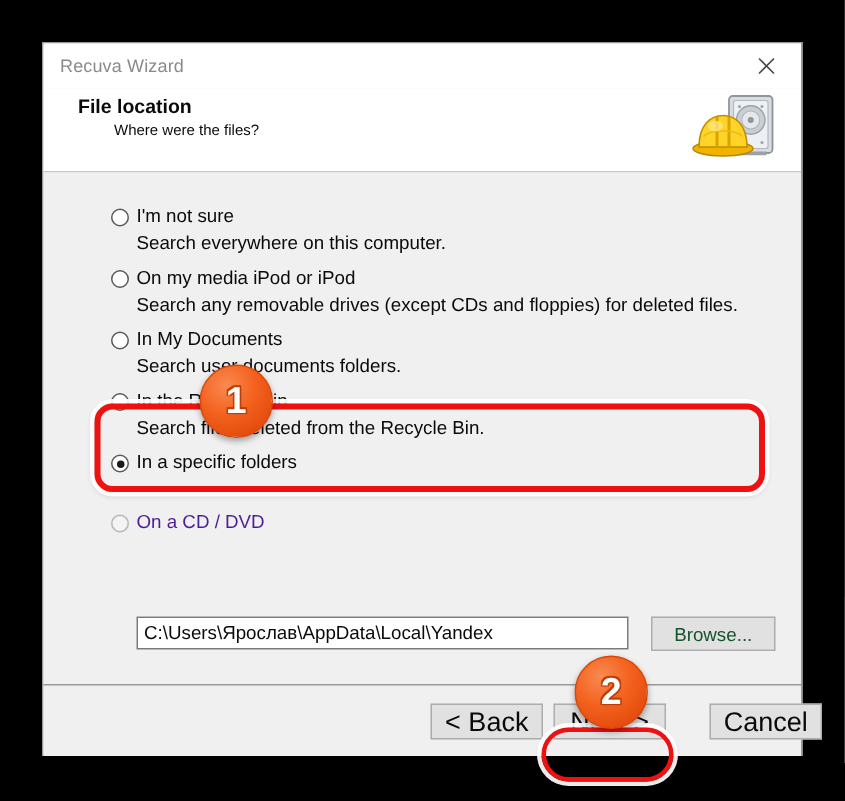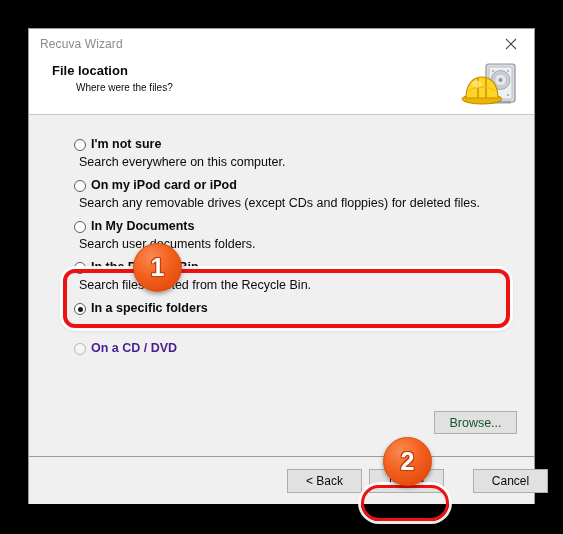--- a/index.html
+++ b/index.html
@@ -128,28 +128,28 @@
   }
   .radio.disabled {
     border-color: #b5b5b5;
     background: #f4f4f4;
   }
   .opt-label {
     position: absolute;
     left: 17px;
     top: 0px;
     font-size: 12.5px;
-    font-weight: bold;
+    font-weight: normal;
     color: #0a0a0a;
     white-space: nowrap;
   }
   .opt-label.disabled { color: #4c1d95; }
   .opt-desc {
     position: absolute;
-    left: 5px;
+    left: 17px;
     top: 18px;
     font-size: 12.5px;
     color: #0a0a0a;
     white-space: nowrap;
   }
 
   
   .path-row {
     position: absolute;
     left: 62px;
@@ -213,21 +213,21 @@
   }
   .btn {
     position: absolute;
     top: 12px;
     width: 75px;
     height: 24px;
     box-sizing: border-box;
     border: 1px solid #adadad;
     background: #e1e1e1;
     font-family: "Liberation Sans", sans-serif;
-    font-size: 12px;
+    font-size: 18px;
     color: #0a0a0a;
     cursor: default;
   }
   #btn-back { left: 258px; }
   #btn-next { left: 340px; }
   #btn-cancel { left: 422px; margin-left: 22px; }
 
   
   .hl-box {
     position: absolute;
@@ -326,21 +326,21 @@
         <div class="opt-row">
           <span class="radio"></span>
           <span class="opt-label">I'm not sure</span>
         </div>
         <div class="opt-desc">Search everywhere on this computer.</div>
       </div>
 
       <div class="option" style="top:63px;">
         <div class="opt-row">
           <span class="radio"></span>
-          <span class="opt-label">On my iPod card or iPod</span>
+          <span class="opt-label">On my media iPod or iPod</span>
         </div>
         <div class="opt-desc">Search any removable drives (except CDs and floppies) for deleted files.</div>
       </div>
 
       <div class="option" style="top:104px;">
         <div class="opt-row">
           <span class="radio"></span>
           <span class="opt-label">In My Documents</span>
         </div>
         <div class="opt-desc">Search user documents folders.</div>
@@ -355,20 +355,21 @@
       </div>
 
       <div class="option" style="top:186px;">
         <div class="opt-row">
           <span class="radio checked"></span>
           <span class="opt-label">In a specific folders</span>
         </div>
       </div>
 
       <div class="path-row">
+        <input class="path-input" type="text" value="C:\Users\Ярослав\AppData\Local\Yandex" style="">
         <button class="browse-btn">Browse...</button>
       </div>
 
       <div class="option" style="top:226px;">
         <div class="opt-row">
           <span class="radio disabled"></span>
           <span class="opt-label disabled">On a CD / DVD</span>
         </div>
       </div>
 

